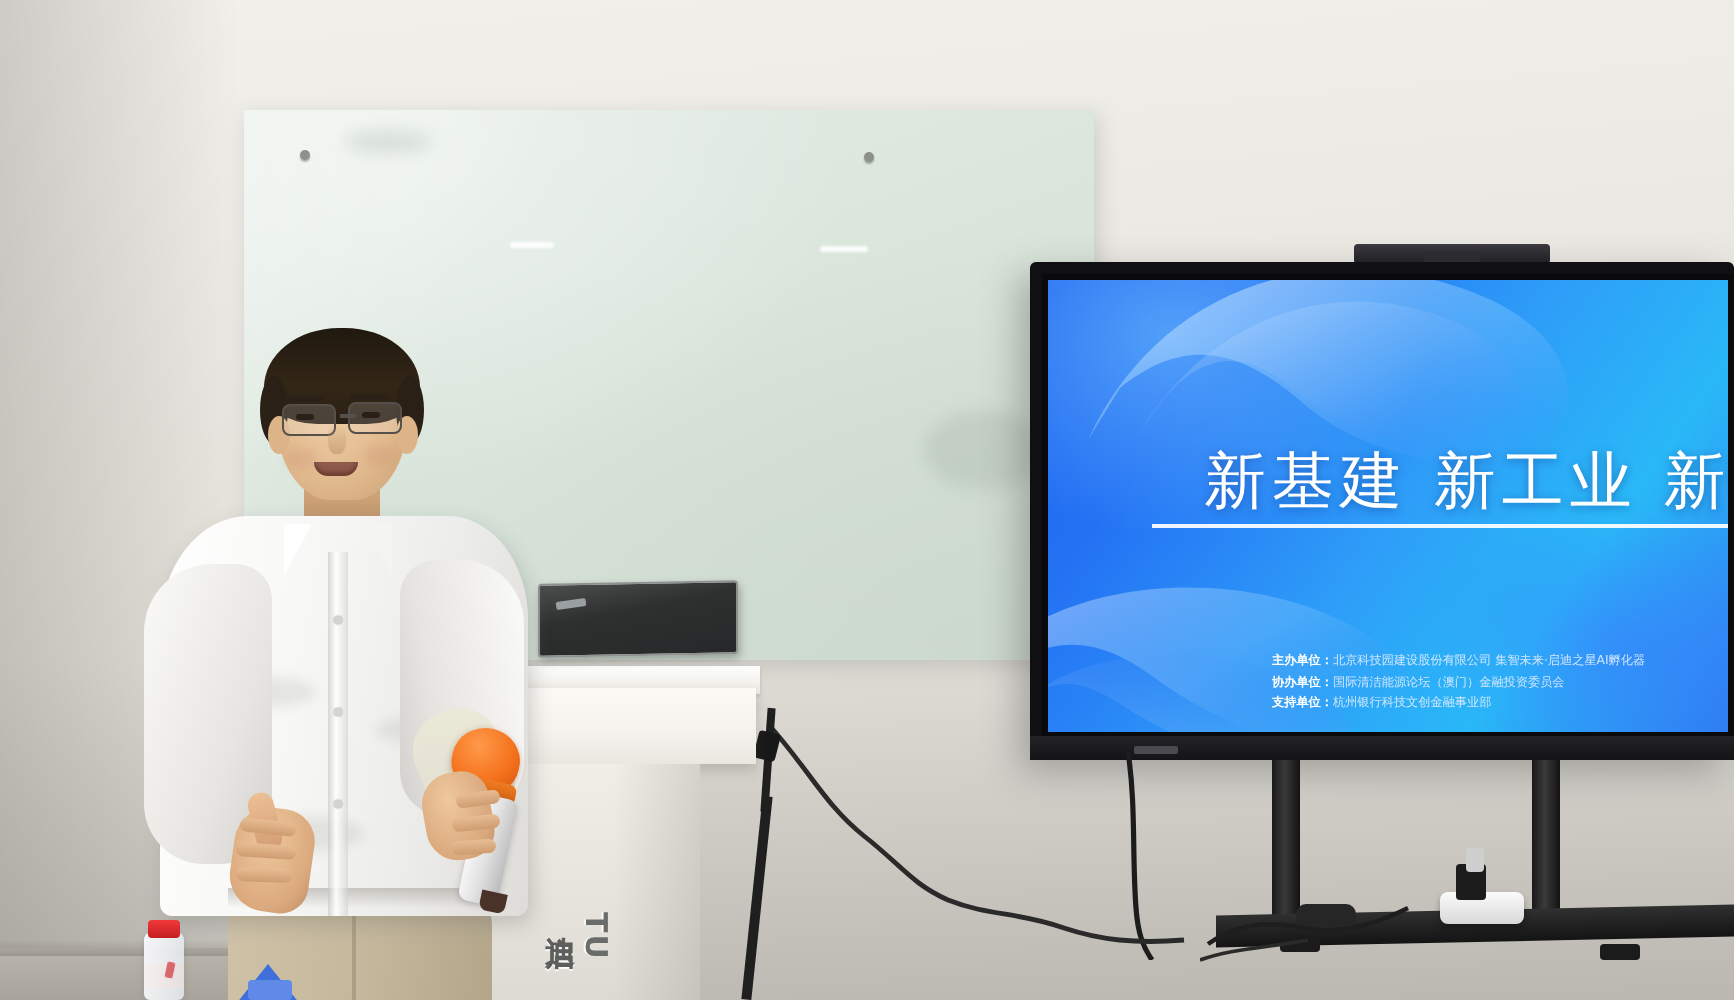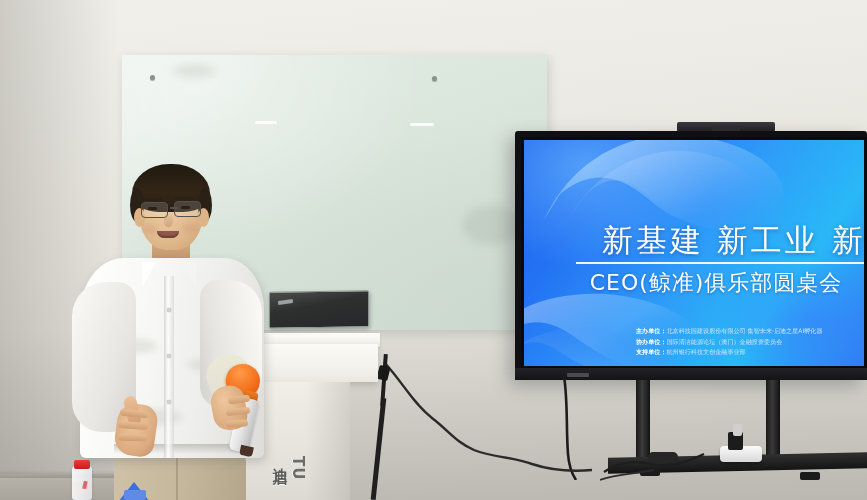--- a/index.html
+++ b/index.html
@@ -479,21 +479,20 @@
               <stop offset="100%" stop-color="#2a6af0" stop-opacity="0"></stop>
             </linearGradient>
           </defs>
           <path d="M-6,40 C40,6 118,6 168,34 C204,54 206,82 176,90 C140,100 96,80 66,58 C42,40 18,36 -6,54 Z" fill="url(#wg3)"></path>
           <path d="M2,70 C38,42 98,40 142,62 C172,78 172,96 146,100 C114,105 74,88 50,72 C32,60 18,58 2,70 Z" fill="url(#wg4)"></path>
         </svg>
       </div>
 
       <div class="slide-title">新基建  新工业  新投</div>
       <div class="title-rule"></div>
-      <div class="slide-subtitle">CEO(鲸准)俱乐部圆桌会</div>
 
       <div class="credits">
         <div>
           <span class="lbl">主办单位：</span><span class="val">北京科技园建设股份有限公司   集智未来·启迪之星AI孵化器</span>
         </div>
         <div>
           <span class="lbl">协办单位：</span><span class="val">国际清洁能源论坛（澳门）金融投资委员会</span>
         </div>
         <div>
           <span class="lbl">支持单位：</span><span class="val">杭州银行科技文创金融事业部</span>

